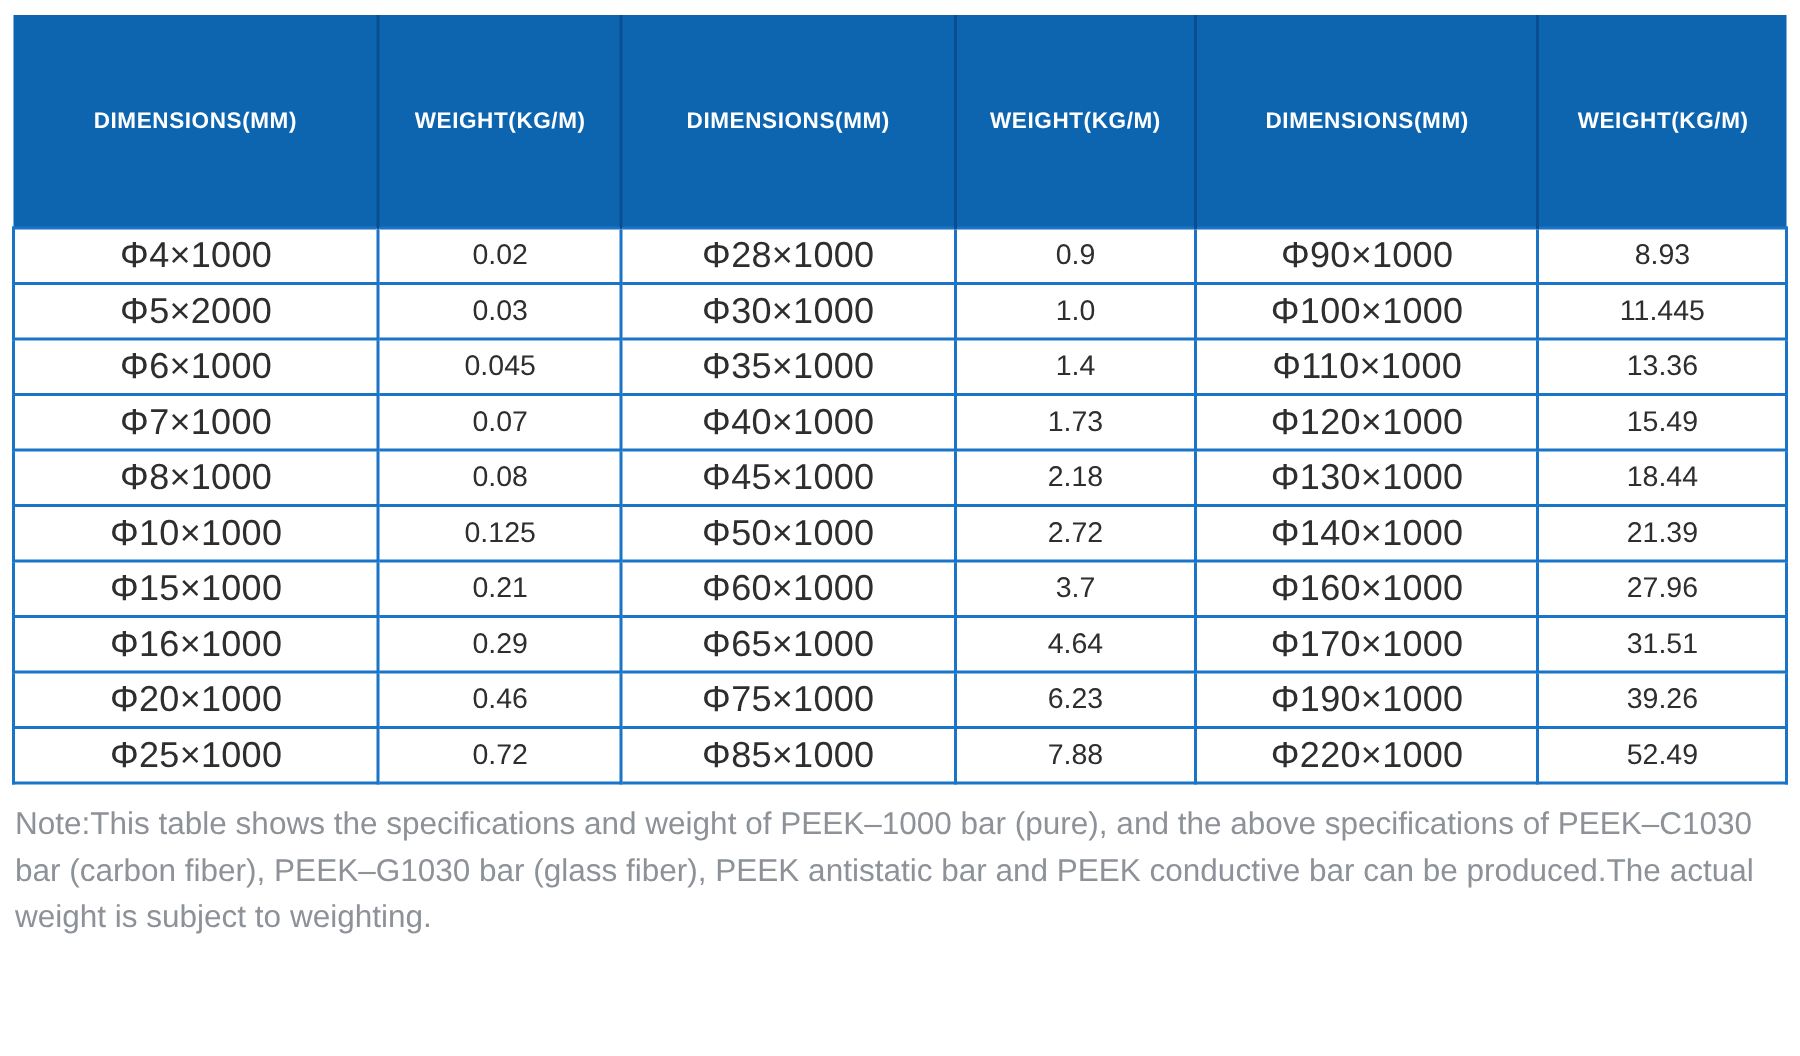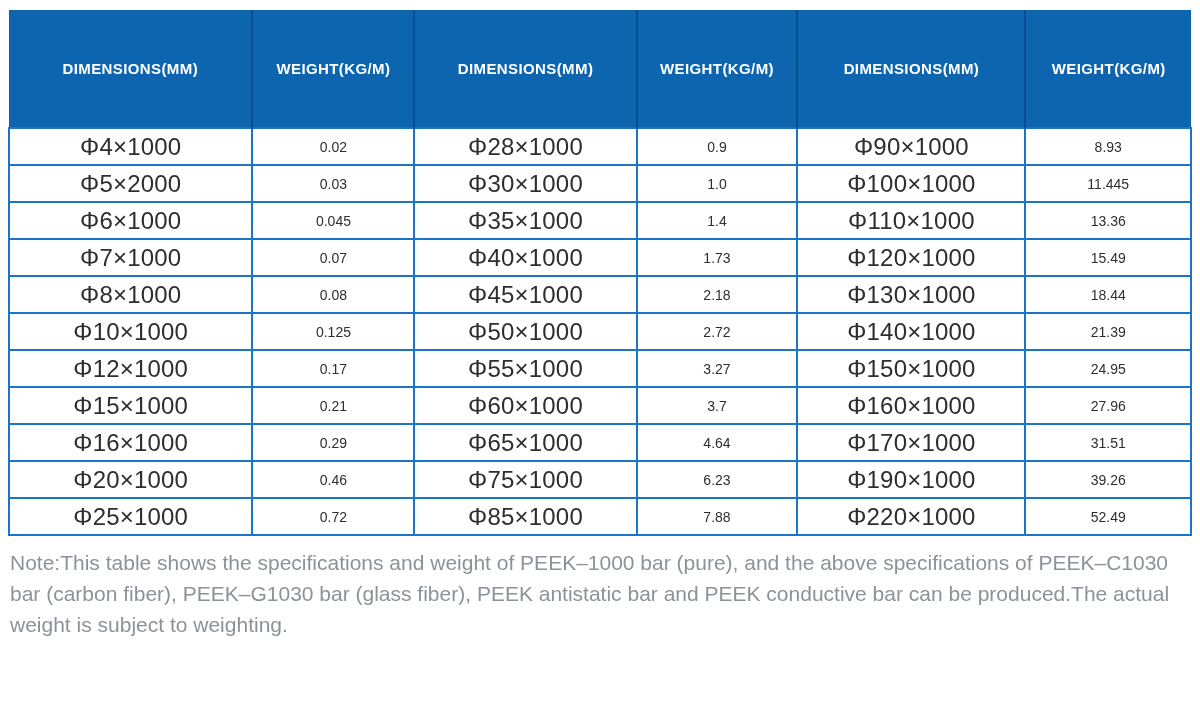--- a/index.html
+++ b/index.html
@@ -29,38 +29,38 @@
   col.c-dim2{width:18.8%;}
   col.c-wt2{width:13.6%;}
   col.c-dim3{width:19.3%;}
   col.c-wt3{width:14.0%;}
   thead th{
     background:var(--header-bg);
     color:#ffffff;
     font-size:15px;
     font-weight:bold;
     letter-spacing:.4px;
-    height:118px;
+    height:142px;
     text-align:center;
     vertical-align:middle;
     border:none;
     border-right:2px solid var(--header-divider);
   }
   thead th:last-child{border-right:none;}
   tbody td{
     border:2px solid var(--body-border);
     background:#ffffff;
     height:37px;
     text-align:center;
     vertical-align:middle;
     color:var(--cell-text);
     padding:0;
   }
   tbody td.dim{font-size:24px;letter-spacing:.2px;}
-  tbody td.wt{font-size:14px;}
+  tbody td.wt{font-size:19px;}
   .note{
     width:1184px;
     margin-top:11px;
     padding-left:2px;
     color:var(--note-text);
     font-size:21px;
     line-height:31px;
   }
 </style>
 </head>
@@ -129,28 +129,20 @@
         </tr>
         <tr>
           <td class="dim">Φ10×1000</td>
           <td class="wt">0.125</td>
           <td class="dim">Φ50×1000</td>
           <td class="wt">2.72</td>
           <td class="dim">Φ140×1000</td>
           <td class="wt">21.39</td>
         </tr>
         <tr>
-          <td class="dim">Φ12×1000</td>
-          <td class="wt">0.17</td>
-          <td class="dim">Φ55×1000</td>
-          <td class="wt">3.27</td>
-          <td class="dim">Φ150×1000</td>
-          <td class="wt">24.95</td>
-        </tr>
-        <tr>
           <td class="dim">Φ15×1000</td>
           <td class="wt">0.21</td>
           <td class="dim">Φ60×1000</td>
           <td class="wt">3.7</td>
           <td class="dim">Φ160×1000</td>
           <td class="wt">27.96</td>
         </tr>
         <tr>
           <td class="dim">Φ16×1000</td>
           <td class="wt">0.29</td>

